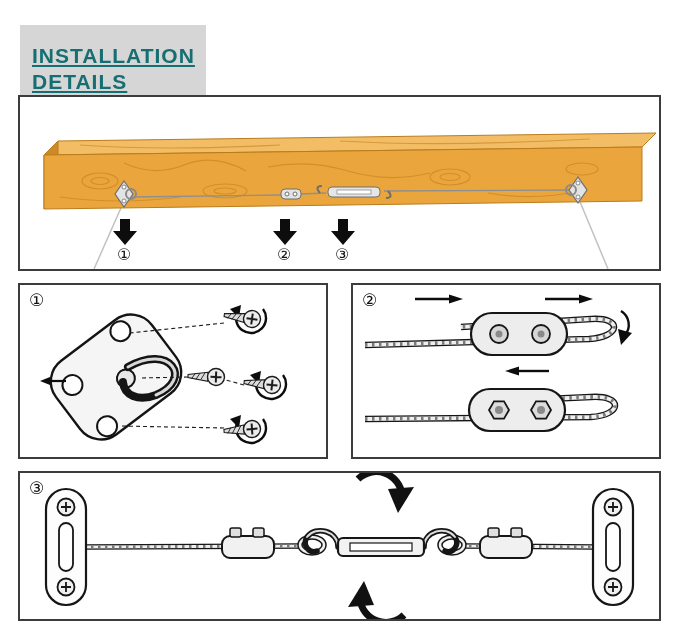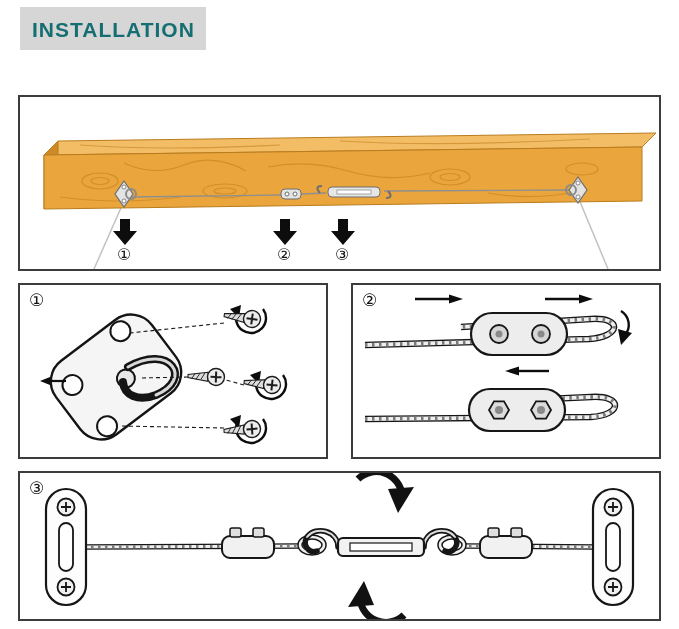--- a/index.html
+++ b/index.html
@@ -4,25 +4,25 @@
 <style>
   * { margin:0; padding:0; box-sizing:border-box; }
   html,body { background:var(--background,#fff); }
   body {
     width:679px; height:629px; position:relative; overflow:hidden;
     font-family:"Liberation Sans", sans-serif;
   }
   .page { position:absolute; inset:0; }
 
   .title-block {
-    position:absolute; left:20px; top:7px; width:186px;
+    position:absolute; left:20px; top:25px; width:186px;
     background:var(--title-bg,#d6d6d6);
     color:var(--accent-teal,#156e72);
     font-weight:bold; font-size:21px; line-height:1.22;
-    letter-spacing:1px; padding:10px 0 7px 12px;
+    letter-spacing:1px; padding:18px 0 7px 12px;text-decoration:underline;
   }
 
   .panel {
     position:absolute; background:#fff;
     border:2px solid var(--panel-border,#3c3c3c);
   }
   .panel-overview { left:18px; top:95px;  width:643px; height:176px; }
   .panel-step1    { left:18px; top:283px; width:310px; height:176px; }
   .panel-step2    { left:351px;top:283px; width:310px; height:176px; }
   .panel-step3    { left:18px; top:471px; width:643px; height:150px; }
@@ -44,20 +44,21 @@
   .rope3-inner { fill:none; stroke:#efefef; stroke-width:3; }
   .rope3-twist { fill:none; stroke:#7a7a7a; stroke-width:3; stroke-dasharray:2.5 4.5; }
 </style>
 </head>
 <body>
 
 <div class="page">
 
   <div class="title-block">
     <div>INSTALLATION</div>
+    <div>DETAILS</div>
   </div>
 
   <div class="panel panel-overview">
     <svg viewBox="0 0 639 172" width="639" height="172">
 
       <g stroke="#c2c2c2" stroke-width="1.5" fill="none">
         <path d="M104,104 L74,172"></path>
         <path d="M558,100 L588,172"></path>
       </g>
 

